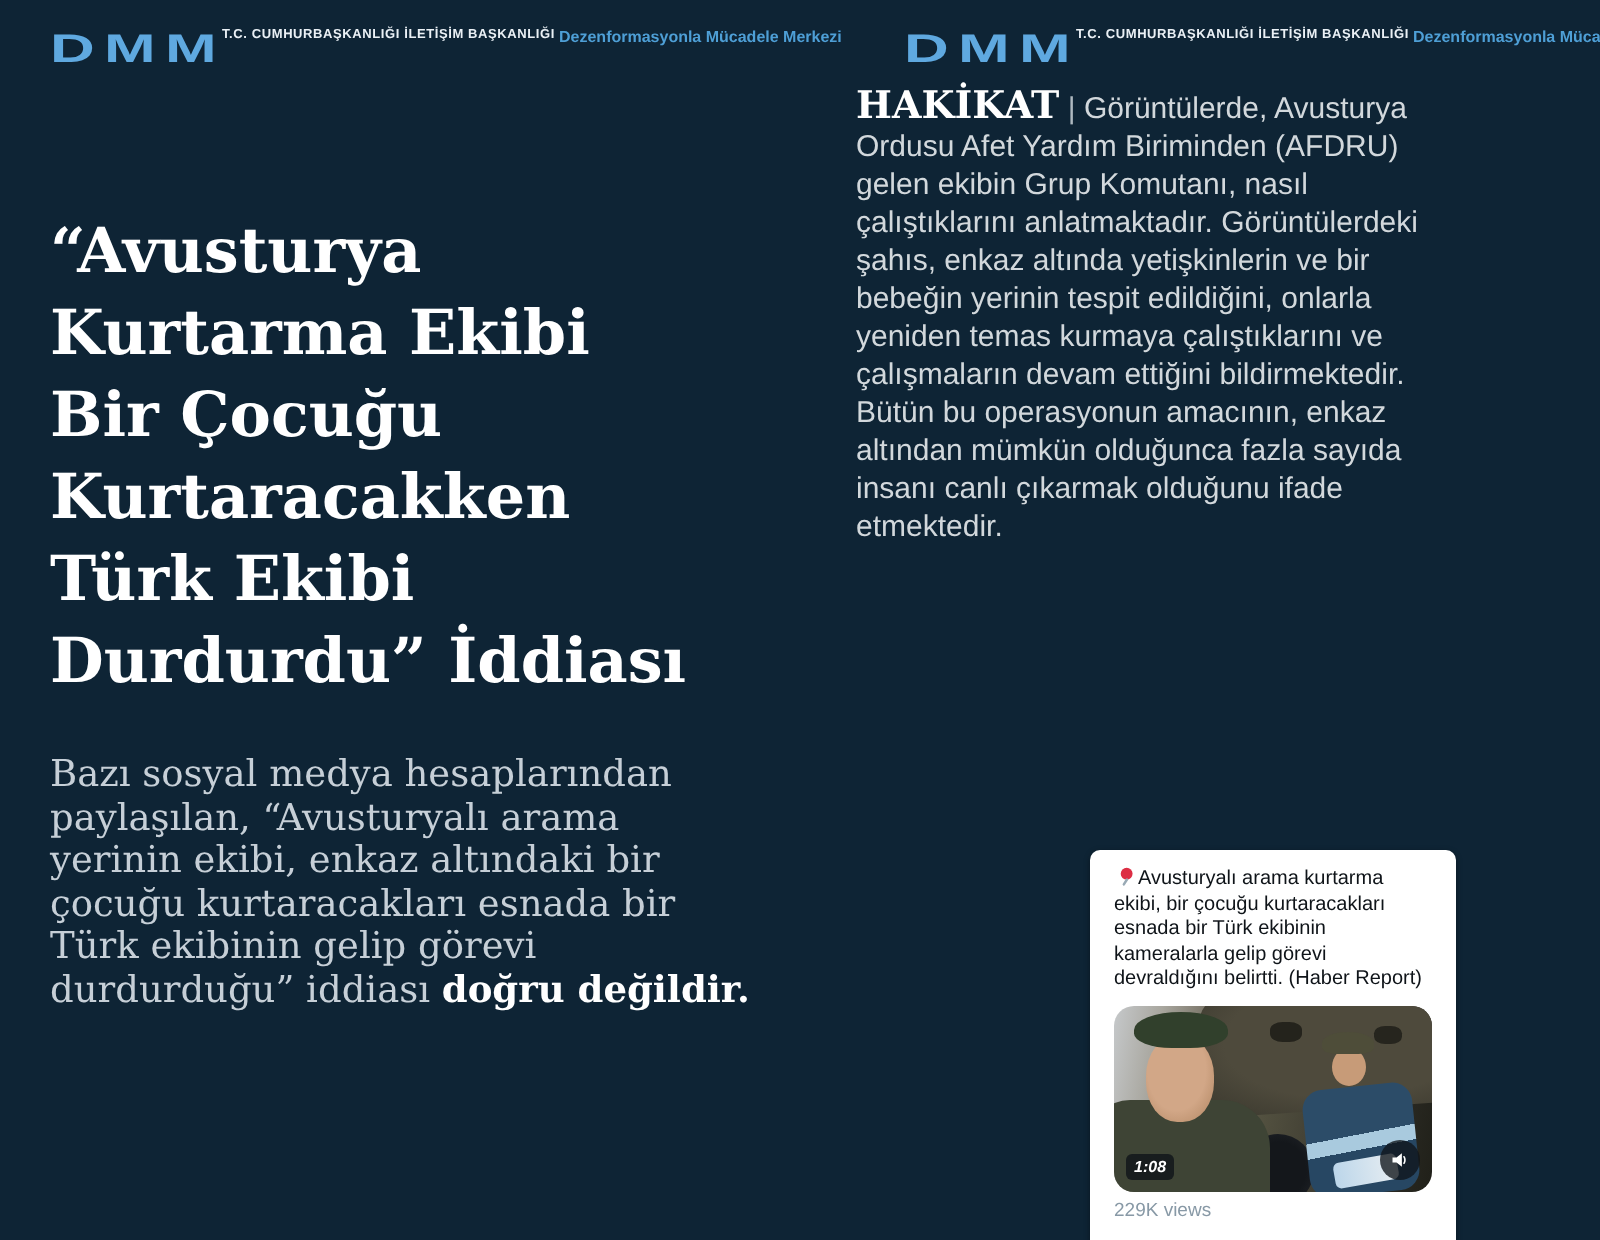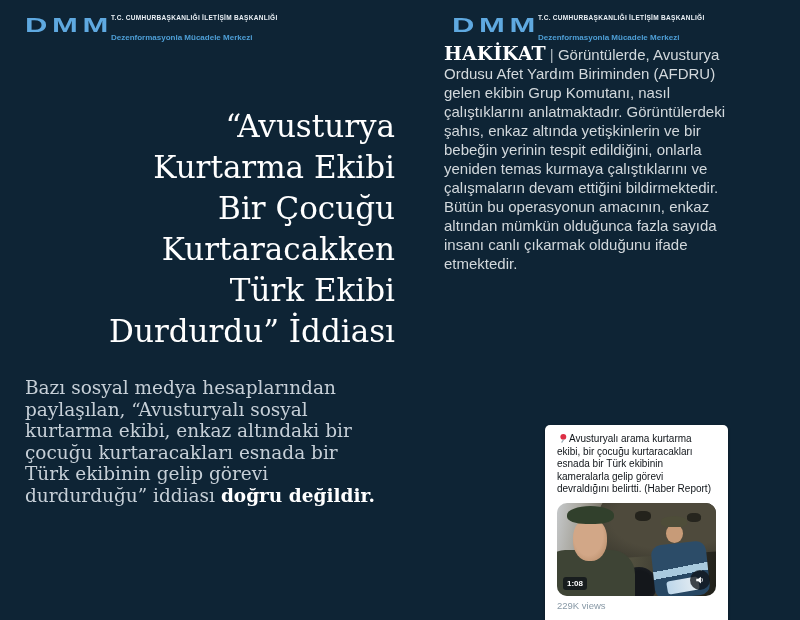--- a/index.html
+++ b/index.html
@@ -5,55 +5,55 @@
   html,body{margin:0;padding:0;background:#0E2435;}
   .canvas{position:relative;width:800px;height:620px;background:#0E2435;overflow:hidden;
           font-family:"Liberation Sans",sans-serif;}
 
   
   .logo{position:absolute;display:flex;align-items:flex-start;height:30px;}
   .logo-left{left:25px;top:14px;}
   .logo-right{left:452px;top:14px;}
   .logo-mark{flex:0 0 86px;width:86px;font:700 20px "Liberation Sans",sans-serif;
              letter-spacing:3px;color:#5FA9E0;transform:scaleX(1.55);transform-origin:left center;}
-  .logo-textblock{display:flex;flex-direction:column;gap:12px;}
+  .logo-textblock{display:flex;flex-direction:row;gap:2px;}
   .logo-line1{font-size:6.5px;font-weight:700;letter-spacing:0.3px;color:#EAF0F5;white-space:nowrap;}
   .logo-line2{font-size:8px;font-weight:700;color:#4E9FD6;white-space:nowrap;}
 
   
   .claim-headline{position:absolute;left:25px;top:106px;width:370px;
                   font-family:"DejaVu Serif","Liberation Serif",serif;
-                  font-weight:400;font-size:31px;line-height:41px;color:#FFFFFF;
-                  white-space:pre-line;margin:0;text-align:right;}
+                  font-weight:700;font-size:31px;line-height:41px;color:#FFFFFF;
+                  white-space:pre-line;margin:0;}
   .claim-body{position:absolute;left:25px;top:377px;width:356px;
               font-family:"DejaVu Serif","Liberation Serif",serif;
               font-size:18.5px;line-height:21.5px;color:#C6CFD7;margin:0;}
   .claim-body strong{color:#FFFFFF;font-weight:700;margin-top:12px;}
 
   
-  .fact{position:absolute;left:444px;top:44px;width:310px;color:#D2D8DC;
+  .fact{position:absolute;left:428px;top:44px;width:310px;color:#D2D8DC;
         font-size:15px;line-height:19px;}
   .fact p{margin:0 0 19px 0;}
   .fact-label{font-family:"DejaVu Serif","Liberation Serif",serif;
               font-weight:700;font-size:19px;color:#FFFFFF;}
   .fact-sep{color:#AEB9C0;}
 
   
   .tweet-card{position:absolute;left:545px;top:425px;width:183px;height:220px;
               background:#FFFFFF;border-radius:5px;overflow:hidden;
               box-shadow:0 1px 3px rgba(0,0,0,0.4);}
   .tweet-text{position:absolute;left:12px;top:8px;width:159px;margin:0;
               font-size:10px;line-height:12.5px;color:#0F1419;}
   .pin-icon{display:inline-block;width:11px;height:11px;vertical-align:-2px;margin-right:1px;}
   .translate-link{position:absolute;left:12px;top:64px;font-size:9px;color:#1D9BF0;
                   text-decoration:none;cursor:pointer;margin-top:29px;}
 
   .video{position:absolute;left:12px;top:78px;width:159px;height:93px;border-radius:10px;
          overflow:hidden;cursor:pointer;
-         background:linear-gradient(100deg,#C6C9CB 0%,#A8A69E 14%,#6E685A 30%,#52503F 48%,#403E33 66%,#2C2B24 85%,#202019 100%);}
+         background:linear-gradient(100deg,#C6C9CB 0%,#A8A69E 14%,#6E685A 30%,#52503F 48%,#403E33 66%,#2C2B24 85%,#202019 100%);font-style:italic;}
   .v-vehicle{position:absolute;right:-10px;top:-8px;width:125px;height:60px;border-radius:12px;
              transform:rotate(-4deg);
              background:radial-gradient(ellipse at 60% 40%,#4E4A3C 0 60%,#39372D 100%);}
   .v-hatch1{position:absolute;left:78px;top:8px;width:16px;height:10px;background:#24231C;border-radius:40%;}
   .v-hatch2{position:absolute;left:130px;top:10px;width:14px;height:9px;background:#26251E;border-radius:40%;}
   .v-wheel{position:absolute;left:64px;top:64px;width:36px;height:36px;border-radius:50%;
            background:radial-gradient(circle,#14171B 0 55%,#23262B 100%);}
   .man-left-torso{position:absolute;left:-12px;bottom:-8px;width:90px;height:54px;
                   background:#3E4435;border-radius:20px 24px 0 0;}
   .man-left-face{position:absolute;left:16px;top:15px;width:34px;height:43px;border-radius:46%;
@@ -99,21 +99,21 @@
       <span class="logo-line2">Dezenformasyonla Mücadele Merkezi</span>
     </span>
   </div>
 
   <h1 class="claim-headline">“Avusturya
 Kurtarma Ekibi
 Bir Çocuğu
 Kurtaracakken
 Türk Ekibi
 Durdurdu” İddiası</h1>
-  <p class="claim-body"><span>Bazı sosyal medya hesaplarından paylaşılan, “Avusturyalı sosyal kurtarma ekibi, enkaz altındaki bir çocuğu kurtaracakları esnada bir Türk ekibinin gelip görevi durdurduğu” iddiası </span><strong>doğru değildir.</strong></p>
+  <p class="claim-body"><span>Bazı sosyal medya hesaplarından paylaşılan, “Avusturyalı arama yerinin ekibi, enkaz altındaki bir çocuğu kurtaracakları esnada bir Türk ekibinin gelip görevi durdurduğu” iddiası </span><strong>doğru değildir.</strong></p>
 
   <div class="fact">
     <p><span class="fact-label">HAKİKAT</span> <span class="fact-sep">|</span> <span>Görüntülerde, Avusturya Ordusu Afet Yardım Biriminden (AFDRU) gelen ekibin Grup Komutanı, nasıl çalıştıklarını anlatmaktadır. Görüntülerdeki şahıs, enkaz altında yetişkinlerin ve bir bebeğin yerinin tespit edildiğini, onlarla yeniden temas kurmaya çalıştıklarını ve çalışmaların devam ettiğini bildirmektedir. Bütün bu operasyonun amacının, enkaz altından mümkün olduğunca fazla sayıda insanı canlı çıkarmak olduğunu ifade etmektedir.</span></p>
   </div>
 
   <div class="tweet-card">
     <p class="tweet-text"><svg class="pin-icon" viewBox="0 0 16 16" xmlns="http://www.w3.org/2000/svg">
           <circle cx="9.2" cy="5.6" r="4.3" fill="#DD2E44"></circle>
           <rect x="7.4" y="8.6" width="1.8" height="6" rx="0.9" fill="#99AAB5" transform="rotate(33 8.3 11.6)"></rect>
         </svg><span>Avusturyalı arama kurtarma ekibi, bir çocuğu kurtaracakları esnada bir Türk ekibinin kameralarla gelip görevi devraldığını belirtti. (Haber Report)</span></p>

